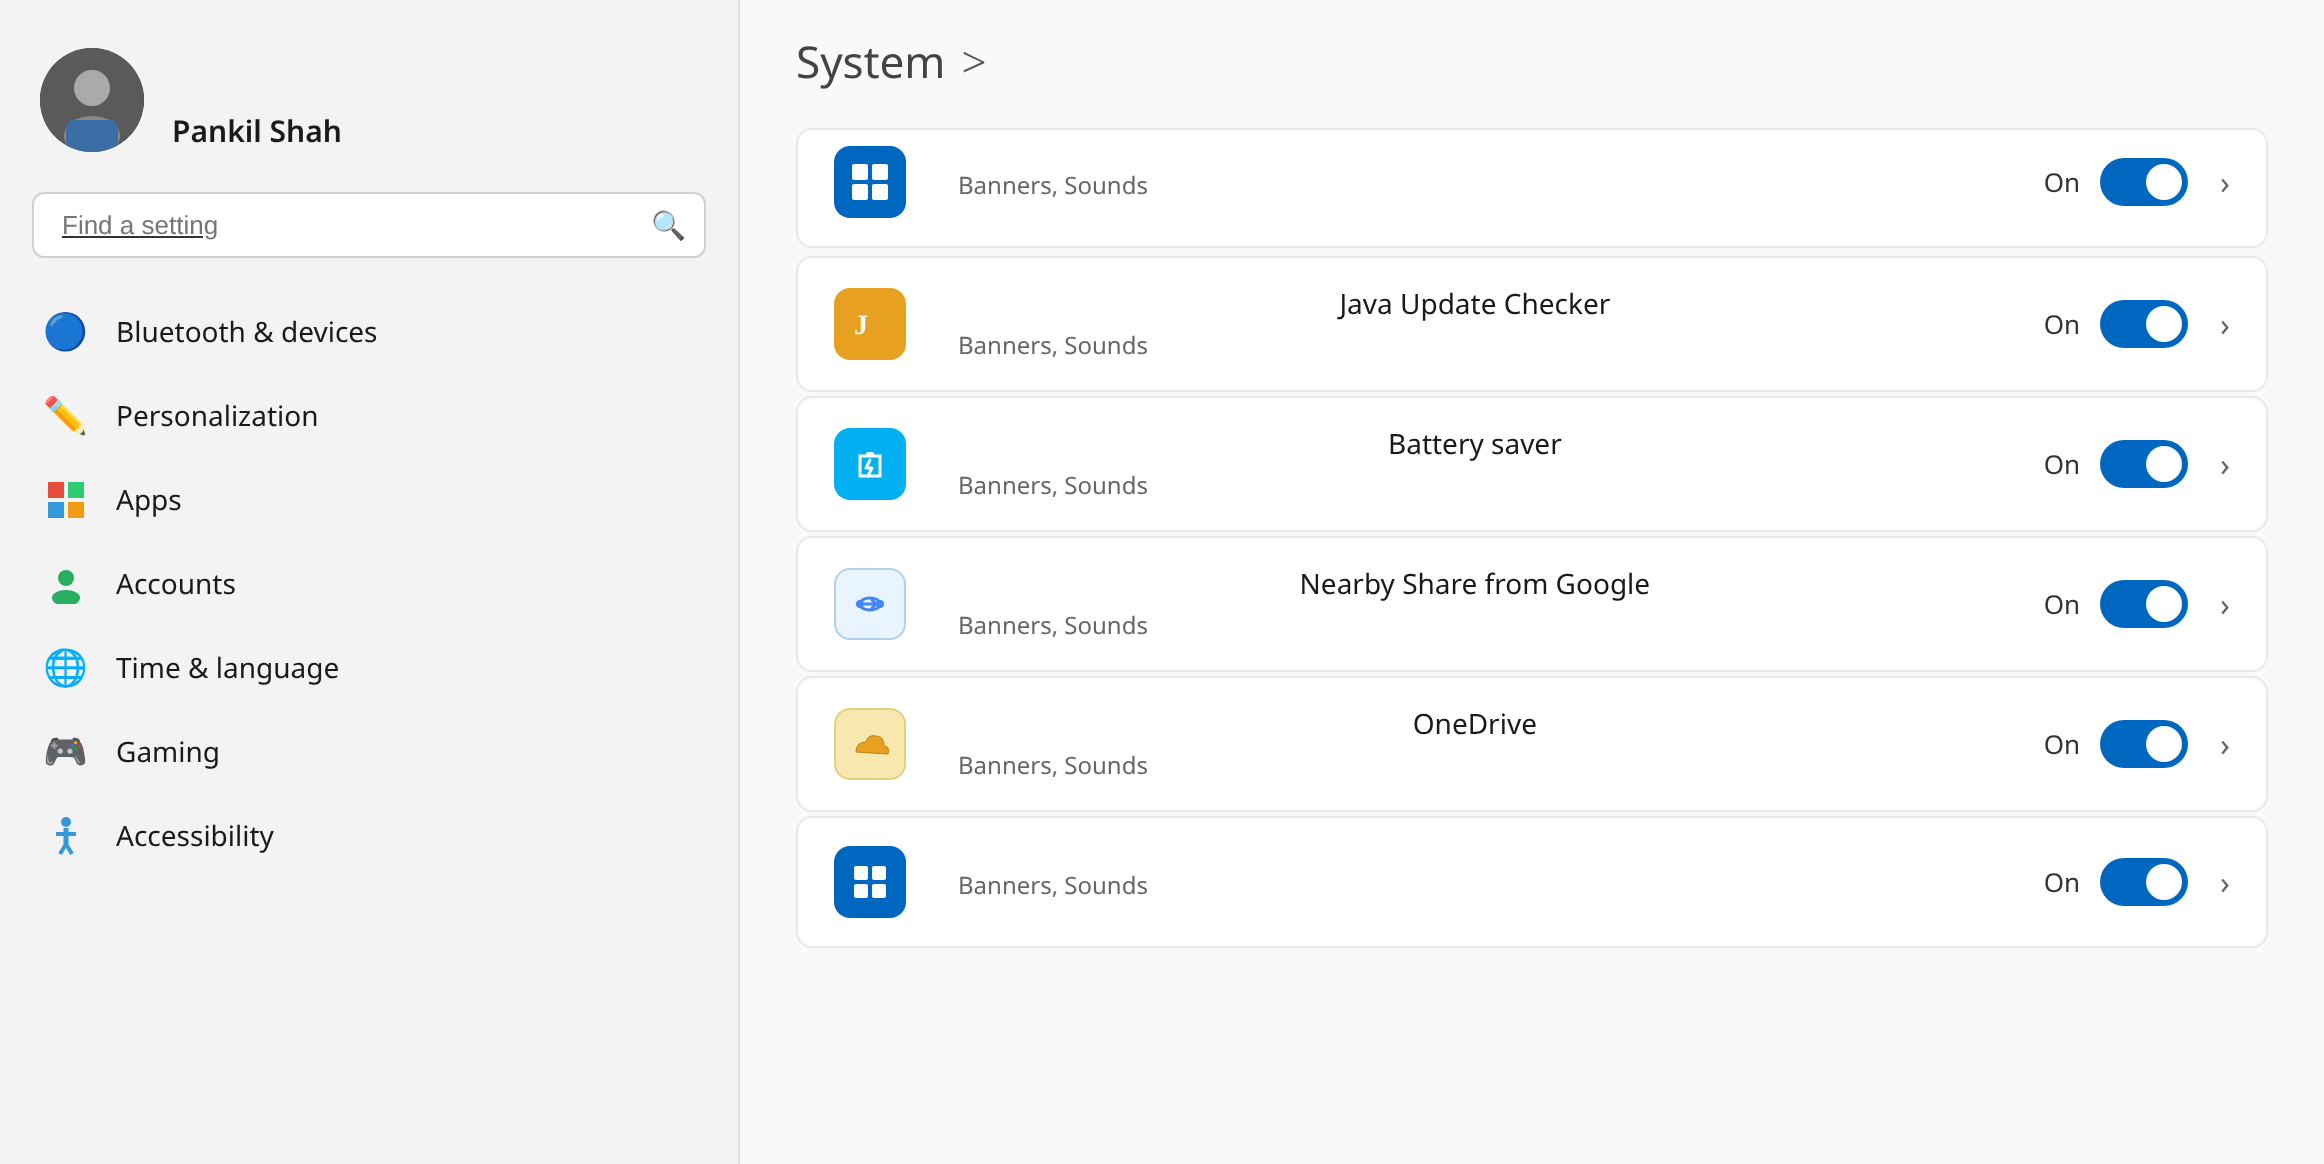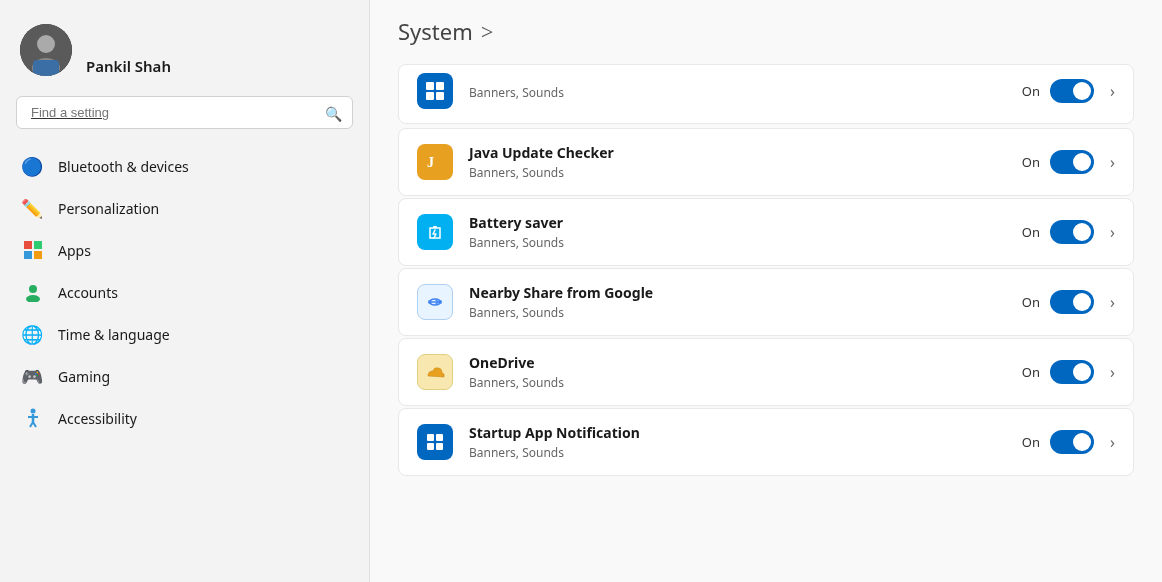--- a/index.html
+++ b/index.html
@@ -147,21 +147,21 @@
       flex-direction: column;
       gap: 2px;
     }
 
     .notification-item {
       background: #fff;
       border-radius: 8px;
       padding: 14px 18px;
       display: flex;
       align-items: center;
-      gap: 16px;
+      gap: 26px;
       border: 1px solid #e8e8e8;
       cursor: pointer;
     }
 
     .app-icon {
       width: 36px;
       height: 36px;
       border-radius: 8px;
       display: flex;
       align-items: center;
@@ -169,22 +169,23 @@
       font-size: 20px;
       flex-shrink: 0;
     }
 
     .app-info {
       flex: 1;
     }
 
     .app-name {
       font-size: 14px;
-      font-weight: 700;
+      font-weight: 400;
       color: #1a1a1a;
+      text-align: center;
     }
 
     .app-sub {
       font-size: 12px;
       color: #666;
       margin-top: 2px;
     }
 
     .toggle-area {
       display: flex;
@@ -419,21 +420,20 @@
       <div class="app-icon" style="background:#0067c0;">
         <svg width="24" height="24" viewBox="0 0 24 24">
           <rect width="24" height="24" rx="4" fill="#0067c0"></rect>
           <rect x="4" y="4" width="7" height="7" rx="1" fill="#fff"></rect>
           <rect x="13" y="4" width="7" height="7" rx="1" fill="#fff"></rect>
           <rect x="4" y="13" width="7" height="7" rx="1" fill="#fff"></rect>
           <rect x="13" y="13" width="7" height="7" rx="1" fill="#fff"></rect>
         </svg>
       </div>
       <div class="app-info">
-        <div class="app-name">Startup App Notification</div>
         <div class="app-sub">Banners, Sounds</div>
       </div>
       <div class="toggle-area">
         <span class="toggle-label">On</span>
         <div class="toggle">
           <div class="toggle-knob"></div>
         </div>
         <span class="chevron">›</span>
       </div>
     </div>

